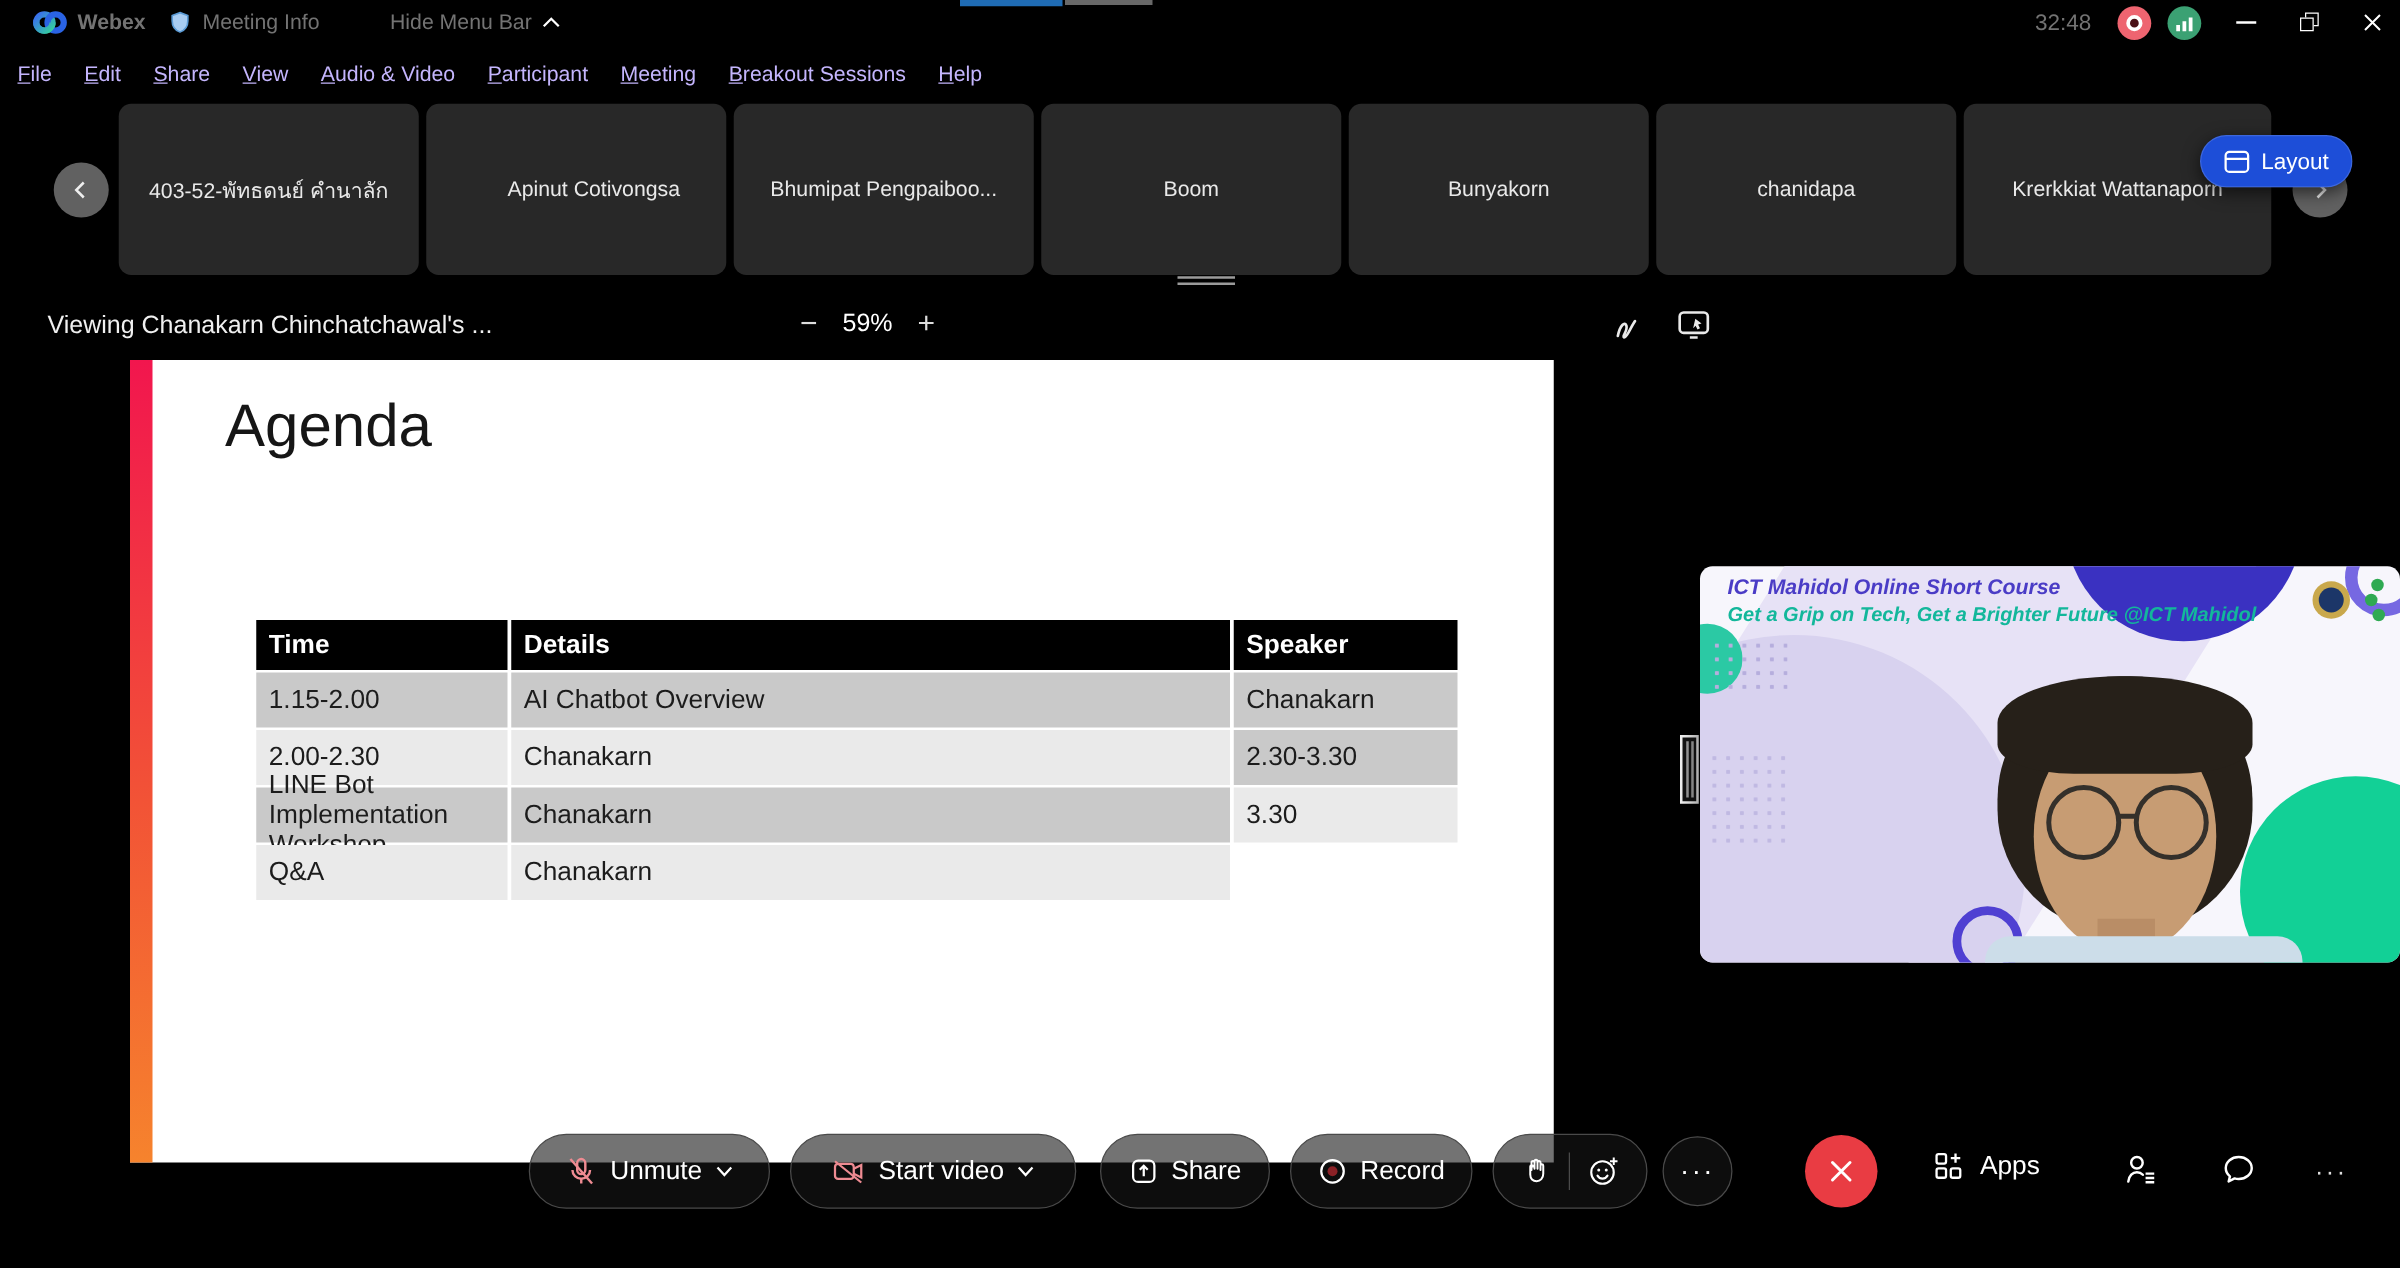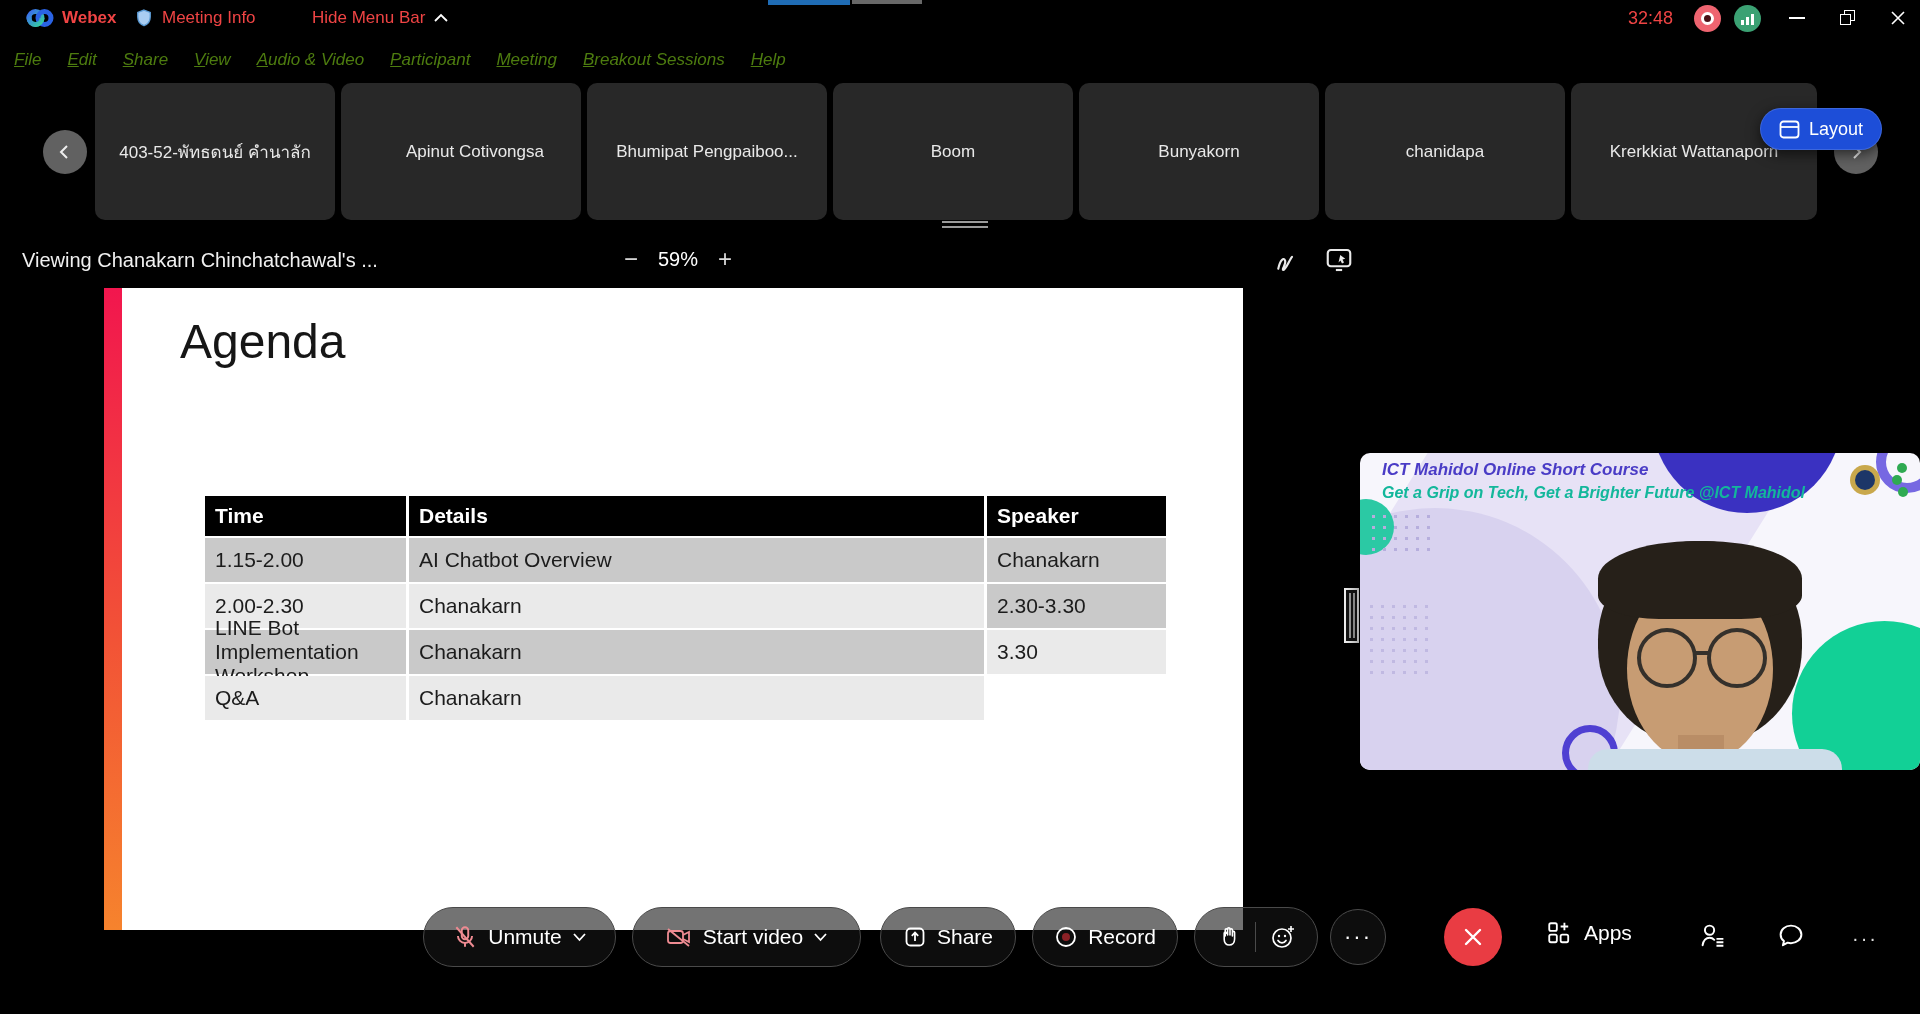--- a/index.html
+++ b/index.html
@@ -3,46 +3,46 @@
 <meta charset="utf-8">
 <style>
   * { margin:0; padding:0; box-sizing:border-box; }
   html,body { width:1920px; height:1014px; background:#000; overflow:hidden;
               font-family:"Liberation Sans", sans-serif; color:#fff; }
   .abs { position:absolute; }
 
   
   #titlebar { position:absolute; left:0; top:0; width:1920px; height:36px; }
   .tb-item { position:absolute; top:0; height:36px; display:flex; align-items:center; gap:8px;
-             font-size:17px; color:#ef4444; }
+             font-size:17px; color:#737373; }
   .sliver { position:absolute; top:0; height:5px; }
 
   
   #menubar { position:absolute; left:0; top:36px; width:1920px; height:47px;
              display:flex; align-items:center; gap:26px; padding-left:14px; }
-  .menu-item { font-size:17px; color:#4d7c0f; cursor:default; display:inline-block;font-style:italic; }
+  .menu-item { font-size:17px; color:#c4b5fd; cursor:default; display:inline-block; }
   .menu-item::first-letter { text-decoration:underline; }
 
   
   #filmstrip { position:absolute; left:0; top:83px; width:1920px; height:137px; }
   .tile { position:absolute; top:0; width:240px; height:137px; background:#282828;
           border-radius:10px; display:flex; align-items:center; justify-content:center; }
   .tile span { font-size:17px; color:#e9e9e9; text-align:center; padding:0 10px;
                white-space:nowrap; overflow:hidden; text-overflow:ellipsis; max-width:230px; }
   .strip-arrow { position:absolute; width:44px; height:44px; border-radius:50%;
                  background:rgba(130,130,130,.75); display:flex; align-items:center; justify-content:center; }
   #layout-btn { position:absolute; left:1760px; top:108px; height:42px; padding:0 18px;
                 background:#1d4ed8; border:1px solid rgba(255,255,255,.14); border-radius:21px;
                 display:flex; align-items:center; gap:9px; font-size:18px; color:#fff;
                 box-shadow:0 4px 14px rgba(0,0,0,.6); z-index:5; }
   #strip-handle { position:absolute; left:942px; top:221px; width:46px; height:8px; }
   #strip-handle div { height:2px; background:#9a9a9a; margin-bottom:3px; }
 
   
-  #viewbar { position:absolute; left:0; top:240px; width:1776px; height:44px; }
+  #viewbar { position:absolute; left:16px; top:240px; width:1776px; height:44px; }
   #viewing-text { position:absolute; left:22px; top:9px; font-size:20px; color:#f0f0f0; }
   .zoomctl { position:absolute; top:6px; display:flex; align-items:center; color:#fff; }
   .zoombtn { width:26px; height:26px; display:flex; align-items:center; justify-content:center;
              font-size:24px; color:#ddd; }
   #zoom-level { font-size:20px; margin:0 14px; }
   .viewbar-icon { position:absolute; top:5px; width:30px; height:30px; }
 
   
   #slide { position:absolute; left:104px; top:288px; width:1139px; height:642px; background:#fff; }
   #slide-accent { position:absolute; left:0; top:0; width:18px; height:642px;

